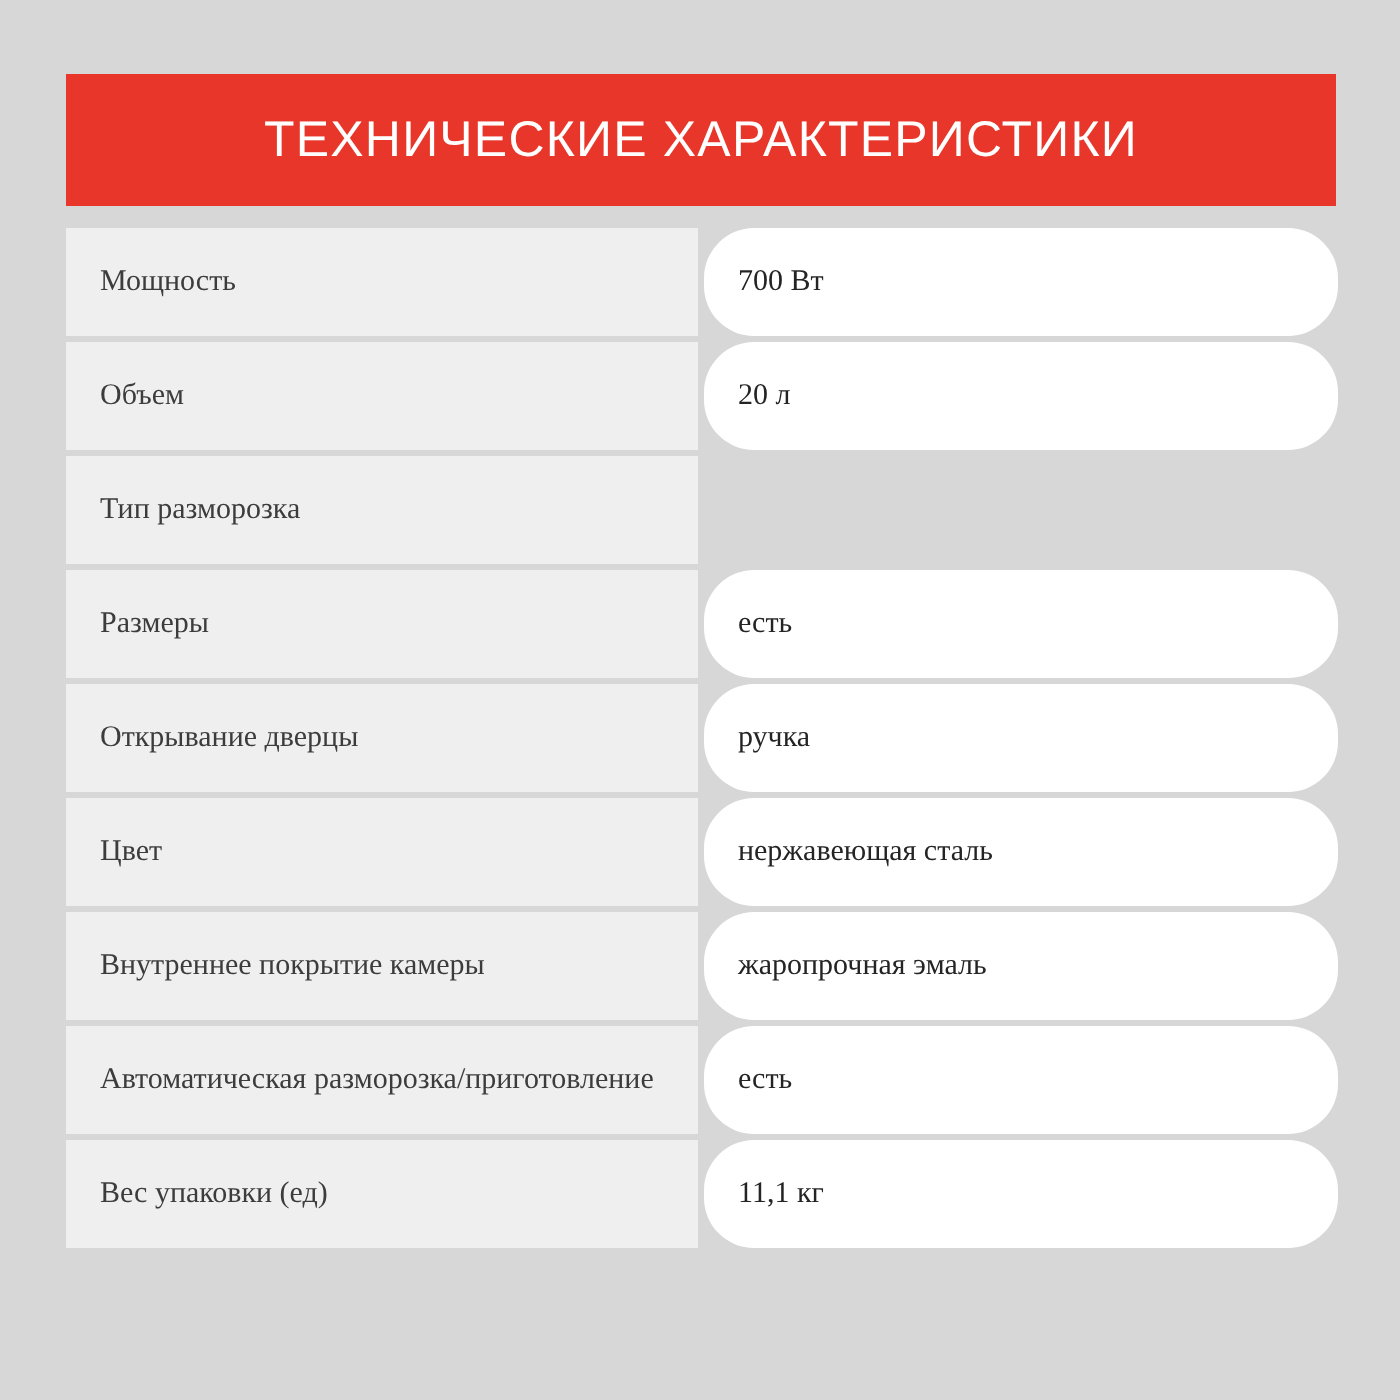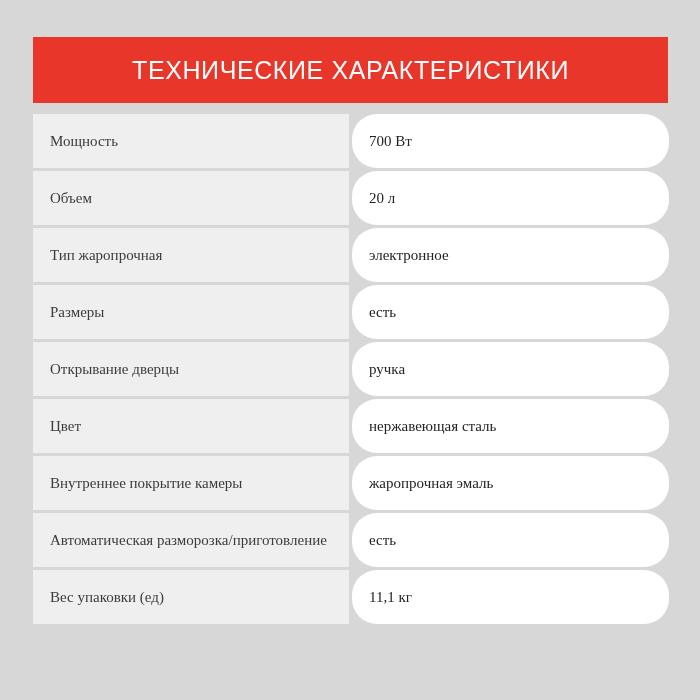--- a/index.html
+++ b/index.html
@@ -103,24 +103,21 @@
     <div class="cell cell-label">
       <span>Объем</span>
     </div>
     <div class="cell cell-value">
       <span>20 л</span>
     </div>
   </div>
 
   <div class="spec-row">
     <div class="cell cell-label">
-      <span>Тип жаропрочная</span>
-    </div>
-    <div class="cell cell-value">
-      <span>электронное</span>
+      <span>Тип разморозка</span>
     </div>
   </div>
 
   <div class="spec-row">
     <div class="cell cell-label">
       <span>Размеры</span>
     </div>
     <div class="cell cell-value">
       <span>есть</span>
     </div>

